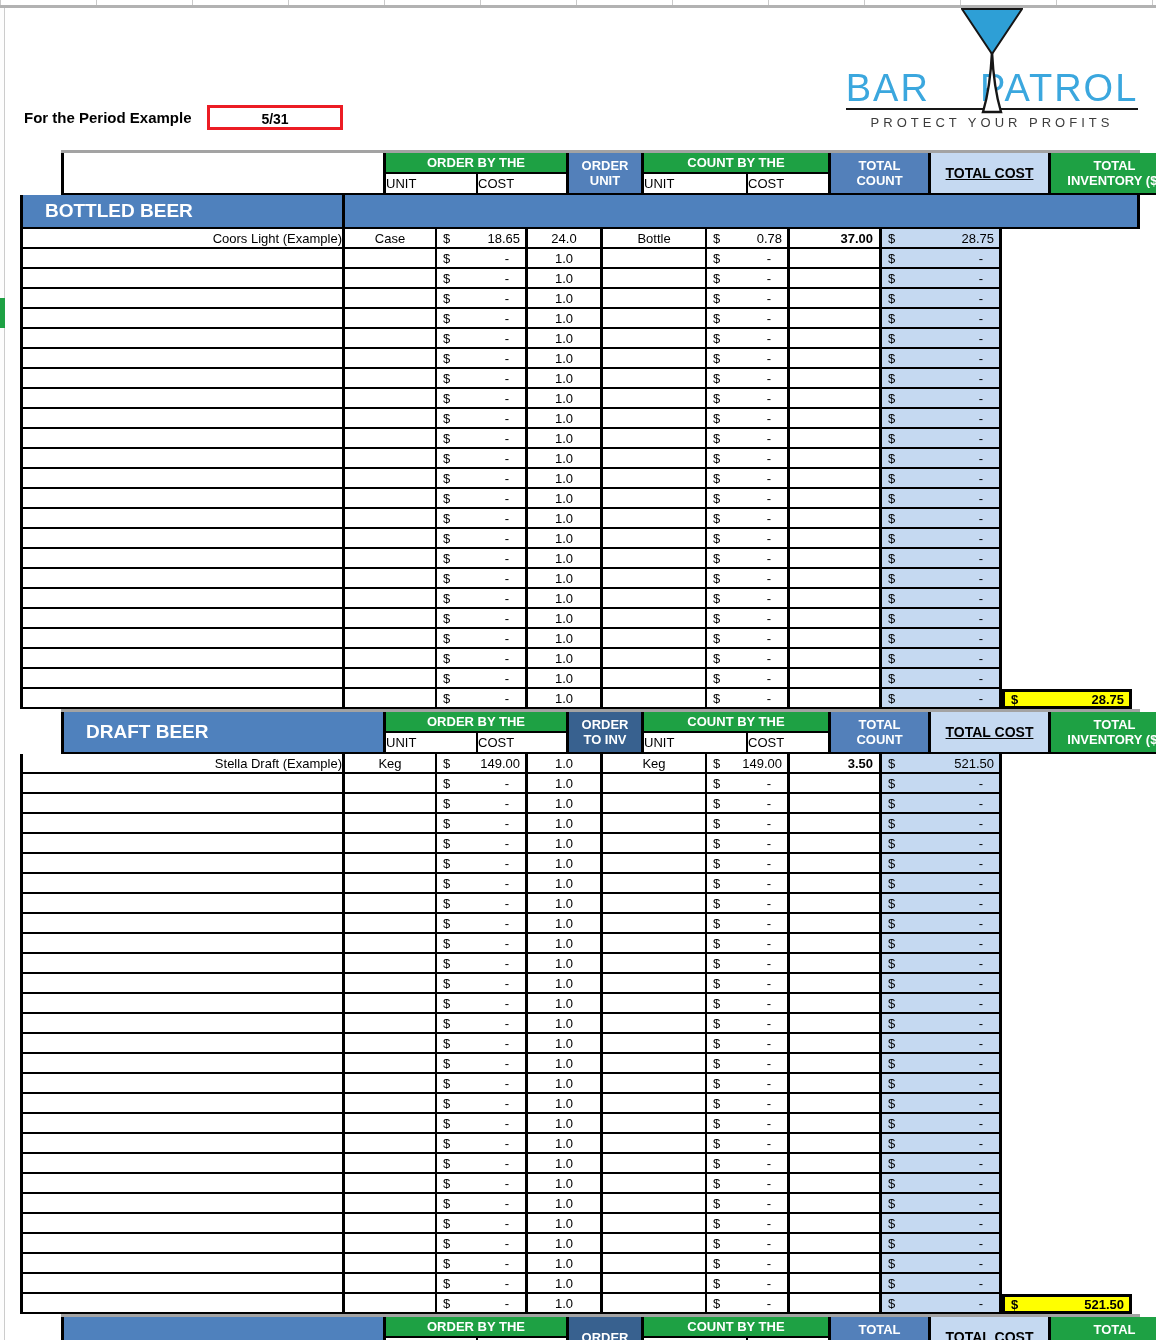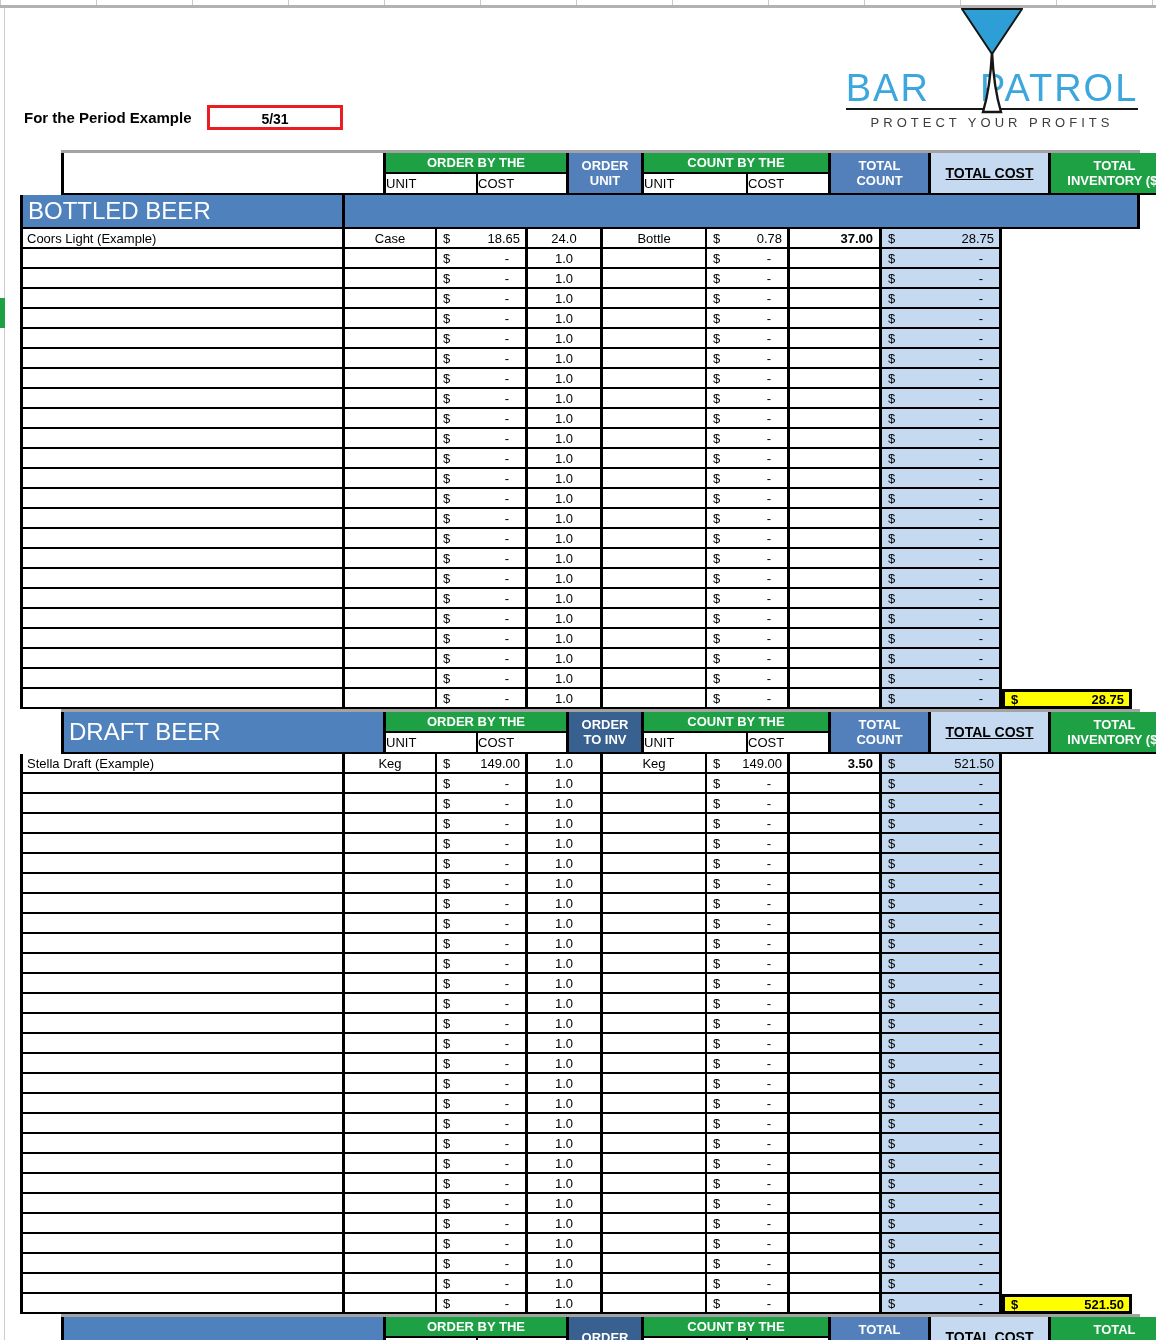--- a/index.html
+++ b/index.html
@@ -56,27 +56,27 @@
     display:grid;border-top:3px solid #a3a3a3;
     grid-template-columns:325px 92px 91px 75px 104px 83px 100px 120px 130px;
     grid-template-rows:21px 21px;
     margin-left:41px;
   }
   .hd-green{background:#1EA144;color:#fff;font-weight:bold;justify-content:center;}
   .hd-white{font-weight:normal;justify-content:flex-start;}
   .hd-stack{color:#fff;font-weight:bold;flex-direction:column;justify-content:center;text-align:center;line-height:15px;}
   .hd-ltblue{background:#C5D9F1;font-weight:bold;justify-content:center;font-size:14px;text-decoration:underline;}
   .hd-name-blue{background:#4F81BD;}
-  .sec-title{color:#fff;font-weight:normal;font-size:24px;padding-left:5px;white-space:nowrap;}
+  .sec-title{color:#fff;font-weight:bold;font-size:19px;padding-left:22px;white-space:nowrap;}
   
   .bar-row{display:flex;height:34px;}
   .bar-cell{background:#4F81BD;}
   
   .drow{display:flex;height:20px;}
-  .item{padding-left:4px;}
+  .item{padding-left:4px;justify-content:flex-end;}
   .center{justify-content:center;}
   .money{justify-content:space-between;}
   .money .cur{padding-left:6px;}
   .money .val{padding-right:5px;}
   .money .dash{padding-right:16px;}
   .tcval{justify-content:flex-end;padding-right:6px;font-weight:bold;}
   .lt{background:#C5D9F1;}
   .noborder{background:#fff;}
   .ylw{background:#FFFF00;border:3px solid #000;font-weight:bold;}
 </style>

